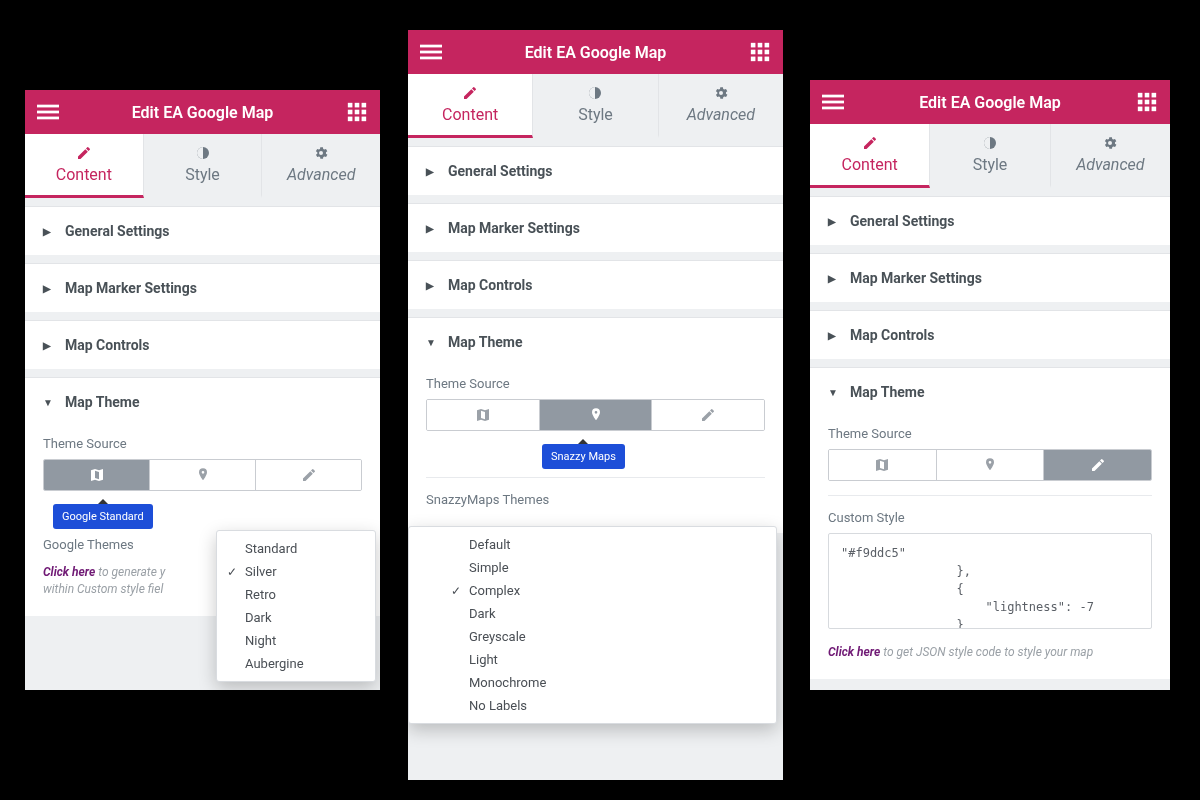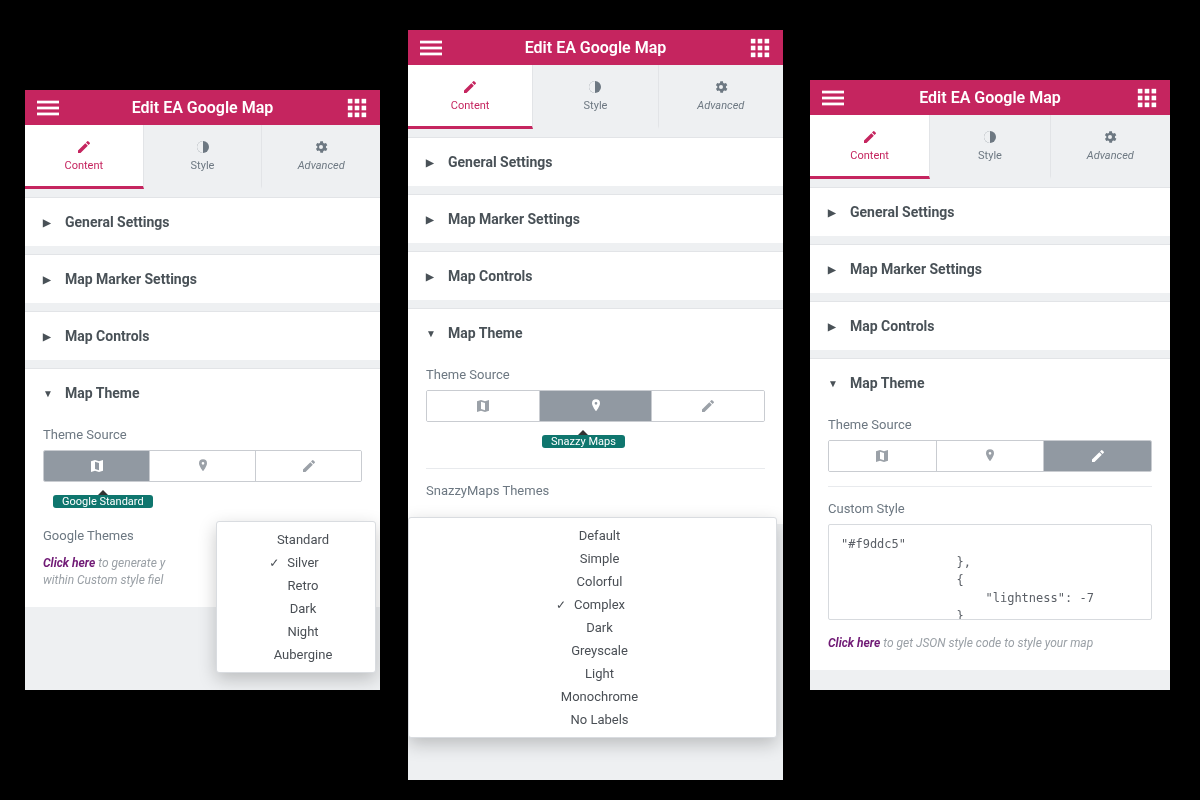--- a/index.html
+++ b/index.html
@@ -18,21 +18,21 @@
     flex-direction: column;
     overflow: hidden;
   }
   .panel.p1 { left: 25px;  top: 90px; width: 355px; height: 600px; }
   .panel.p2 { left: 408px; top: 30px; width: 375px; height: 750px; }
   .panel.p3 { left: 810px; top: 80px; width: 360px; height: 610px; }
 
   .header {
     background: #c5255f;
     color: #fff;
-    height: 35px;
+    height: 44px;
     display: flex;
     align-items: center;
     justify-content: space-between;
     padding: 0 12px;
   }
   .header .title {
     font-size: 16px;
     font-weight: 600;
     flex: 1;
     text-align: center;
@@ -49,21 +49,21 @@
     background: #fff;
     height: 64px;
   }
   .tab {
     flex: 1;
     display: flex;
     flex-direction: column;
     align-items: center;
     justify-content: center;
     color: #6d7882;
-    font-size: 11px;
+    font-size: 16px;
     gap: 4px;
     cursor: pointer;
     border-bottom: 3px solid transparent;
     background:#eef0f2;
     border-right:1px solid #e2e4e7;
   }
   .tab:last-child{border-right:none;font-style:italic;}
   .tab.active {
     color: #c5255f;
     border-bottom-color: #c5255f;
@@ -121,24 +121,24 @@
   }
   .seg-btn:last-child{border-right:none;}
   .seg-btn.selected{
     background:#9199a2;
     color:#fff;
   }
   .seg-btn svg{width:16px;height:16px;fill:currentColor;}
 
   .tooltip {
     position:absolute;
-    background:#0f766e;
+    background:#1d4ed8;
     color:#fff;
     font-size:11px;
-    padding:0 9px;
+    padding:6px 9px;
     border-radius:3px;
     white-space:nowrap;
     z-index:20;
   }
   .tooltip::before{
     content:"";
     position:absolute;
     top:-5px; left:50%; transform:translateX(-50%);
     border-left:5px solid transparent;
     border-right:5px solid transparent;
@@ -156,21 +156,20 @@
     min-width:160px;
   }
   .dd-item{
     display:flex;
     align-items:center;
     gap:6px;
     padding:4px 14px 4px 10px;
     font-size:13px;
     color:#4a4f55;
     cursor:pointer;
-    justify-content:center;
   }
   .dd-item .check{width:12px;font-size:12px;color:#4a4f55;}
 
   .hint{
     font-size:12px;
     color:#9aa0a6;
     font-style:italic;
     margin-top:12px;
     line-height:1.4;
   }
@@ -424,32 +423,28 @@
             </div>
           <div class="seg-btn">
               <svg viewBox="0 0 24 24">
                 <path d="M3 17.25V21h3.75l11-11-3.75-3.75-11 11zM20.7 7.05a1 1 0 0 0 0-1.4l-2.35-2.35a1 1 0 0 0-1.4 0L15 5.25 18.75 9l1.95-1.95z"></path>
               </svg>
             </div>
         </div>
         <div class="tooltip" style="left:134px; top:78px;">Snazzy Maps</div>
         <div class="hr" style="margin-top:46px;"></div>
         <span class="field-label">SnazzyMaps Themes</span>
-        <div class="dropdown" id="dd2" style="left:0; right:6px; top:160px; min-width:auto;">
+        <div class="dropdown" id="dd2" style="left:0; right:6px; top:160px; min-width:auto;padding-left:32px;">
             <div class="dd-item">
               <span class="check"></span>
               <span>Default</span>
             </div>
             <div class="dd-item">
               <span class="check"></span>
               <span>Simple</span>
-            </div>
-            <div class="dd-item">
-              <span class="check"></span>
-              <span>Colorful</span>
             </div>
             <div class="dd-item">
               <span class="check">✓</span>
               <span>Complex</span>
             </div>
             <div class="dd-item">
               <span class="check"></span>
               <span>Dark</span>
             </div>
             <div class="dd-item">

